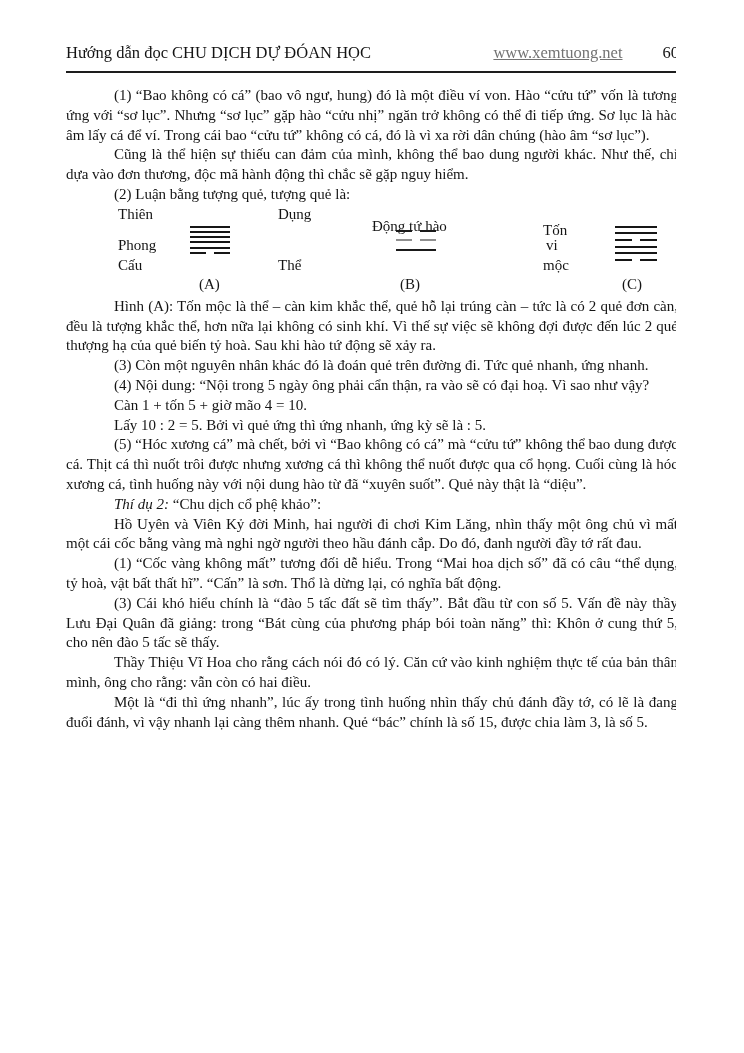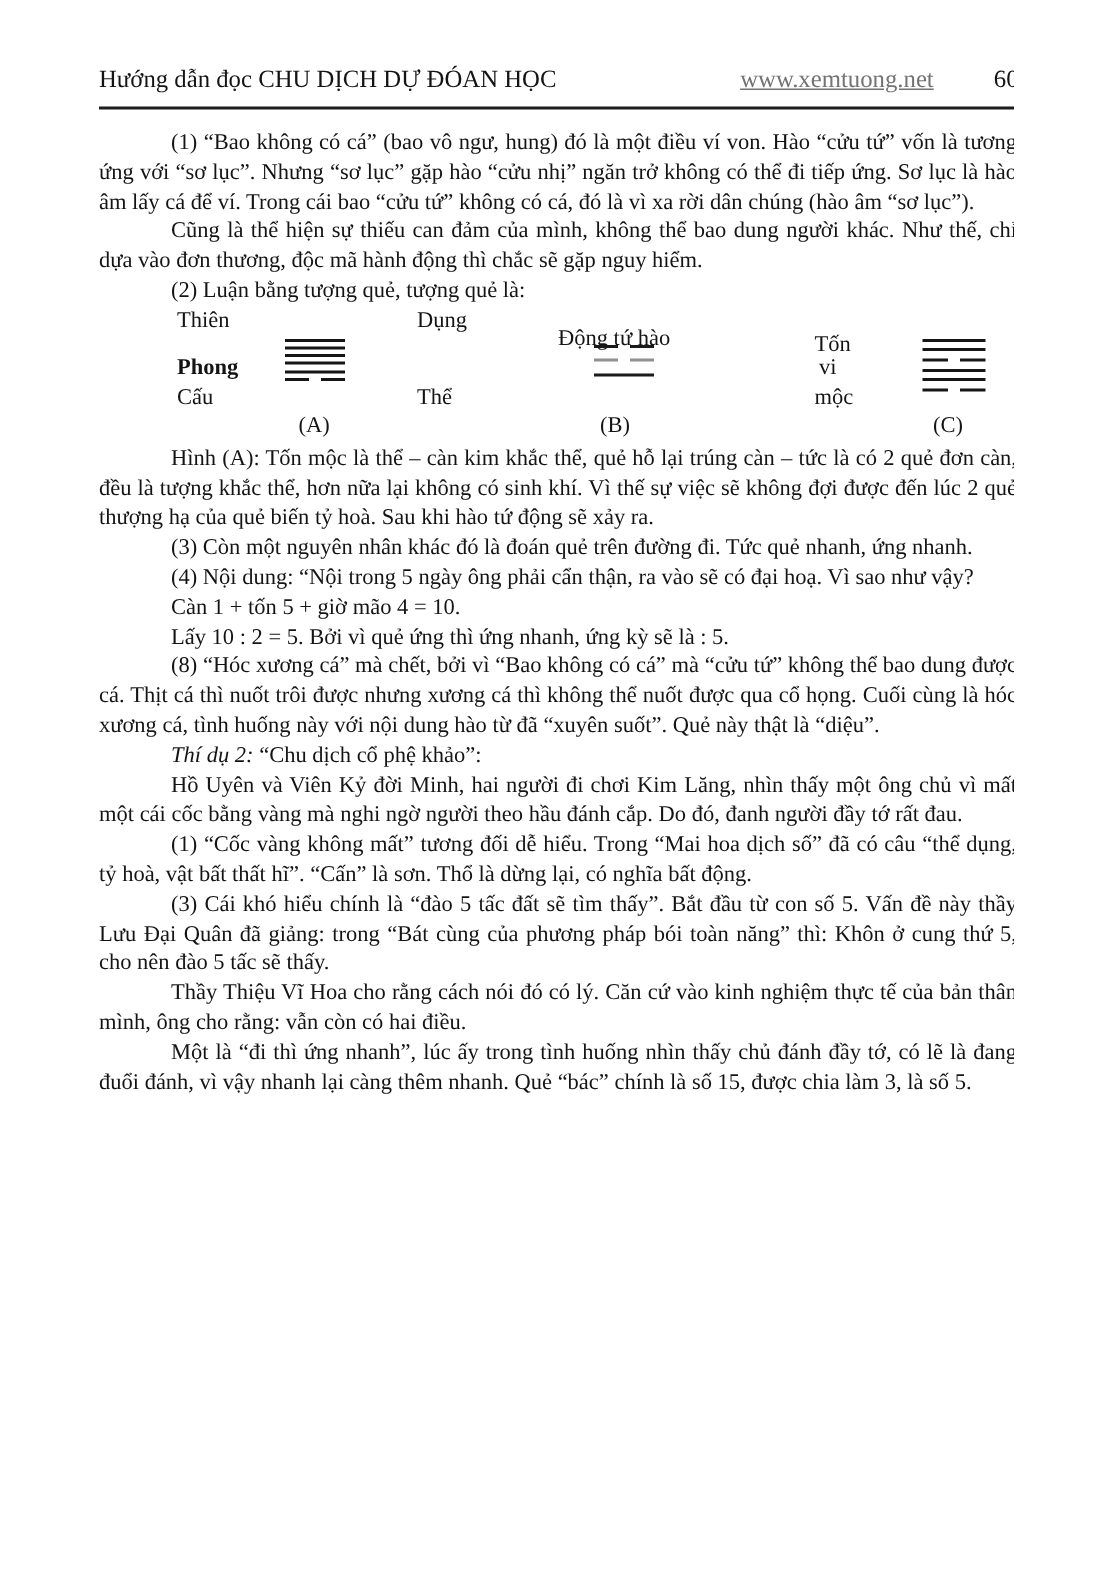--- a/index.html
+++ b/index.html
@@ -28,21 +28,21 @@
   .hx-b { left:330px; top:25px; width:40px; height:21px; }
   .hx-c { left:549px; top:21px; width:42px; height:35px; }
   .hx-line { height:2px; width:100%; }
   .hx-line.broken { display:flex; justify-content:space-between; background:none !important; }
   .hx-line.broken span { display:block; width:41%; height:2px; }
   
   .l-thien { left:52px;  top:0; }
   .l-dung  { left:212px; top:0; }
   .l-dong  { left:306px; top:0;margin-top:12px; }
   .l-ton   { left:477px; top:16px; }
-  .l-phong { left:52px;  top:31px;font-weight:bold; }
+  .l-phong { left:52px;  top:31px; }
   .l-vi    { left:480px; top:31px; }
   .l-cau   { left:52px;  top:51px; }
   .l-the   { left:212px; top:51px; }
   .l-moc   { left:477px; top:51px; }
   .cap-a { left:133px; top:70px; }
   .cap-b { left:334px; top:70px; }
   .cap-c { left:556px; top:70px; }
 </style>
 </head>
 <body>
@@ -116,21 +116,21 @@
       <span class="lbl cap-a">(A)</span>
       <span class="lbl cap-b">(B)</span>
       <span class="lbl cap-c">(C)</span>
     </div>
 
     <p>Hình (A): Tốn mộc là thể – càn kim khắc thể, quẻ hỗ lại trúng càn – tức là có 2 quẻ đơn càn, đều là tượng khắc thể, hơn nữa lại không có sinh khí. Vì thế sự việc sẽ không đợi được đến lúc 2 quẻ thượng hạ của quẻ biến tỷ hoà. Sau khi hào tứ động sẽ xảy ra.</p>
     <p>(3) Còn một nguyên nhân khác đó là đoán quẻ trên đường đi. Tức quẻ nhanh, ứng nhanh.</p>
     <p>(4) Nội dung: “Nội trong 5 ngày ông phải cẩn thận, ra vào sẽ có đại hoạ. Vì sao như vậy?</p>
     <p>Càn 1 + tốn 5 + giờ mão 4 = 10.</p>
     <p>Lấy 10 : 2 = 5. Bởi vì quẻ ứng thì ứng nhanh, ứng kỳ sẽ là : 5.</p>
-    <p>(8) “Hóc xương cá” mà chết, bởi vì “Bao không có cá” mà “cửu tứ” không thể bao dung được cá. Thịt cá thì nuốt trôi được nhưng xương cá thì không thể nuốt được qua cổ họng. Cuối cùng là hóc xương cá, tình huống này với nội dung hào từ đã “xuyên suốt”. Quẻ này thật là “diệu”.</p>
+    <p>(5) “Hóc xương cá” mà chết, bởi vì “Bao không có cá” mà “cửu tứ” không thể bao dung được cá. Thịt cá thì nuốt trôi được nhưng xương cá thì không thể nuốt được qua cổ họng. Cuối cùng là hóc xương cá, tình huống này với nội dung hào từ đã “xuyên suốt”. Quẻ này thật là “diệu”.</p>
     <p><i>Thí dụ 2:</i><span> “Chu dịch cổ phệ khảo”:</span></p>
     <p>Hồ Uyên và Viên Kỷ đời Minh, hai người đi chơi Kim Lăng, nhìn thấy một ông chủ vì mất một cái cốc bằng vàng mà nghi ngờ người theo hầu đánh cắp. Do đó, đanh người đầy tớ rất đau.</p>
     <p>(1) “Cốc vàng không mất” tương đối dễ hiểu. Trong “Mai hoa dịch số” đã có câu “thể dụng, tỷ hoà, vật bất thất hĩ”. “Cấn” là sơn. Thổ là dừng lại, có nghĩa bất động.</p>
     <p>(3) Cái khó hiểu chính là “đào 5 tấc đất sẽ tìm thấy”. Bắt đầu từ con số 5. Vấn đề này thầy Lưu Đại Quân đã giảng: trong “Bát cùng của phương pháp bói toàn năng” thì: Khôn ở cung thứ 5, cho nên đào 5 tấc sẽ thấy.</p>
     <p>Thầy Thiệu Vĩ Hoa cho rằng cách nói đó có lý. Căn cứ vào kinh nghiệm thực tế của bản thân mình, ông cho rằng: vẫn còn có hai điều.</p>
     <p>Một là “đi thì ứng nhanh”, lúc ấy trong tình huống nhìn thấy chủ đánh đầy tớ, có lẽ là đang đuổi đánh, vì vậy nhanh lại càng thêm nhanh. Quẻ “bác” chính là số 15, được chia làm 3, là số 5.</p>
   </div>
 
 </div>
 

